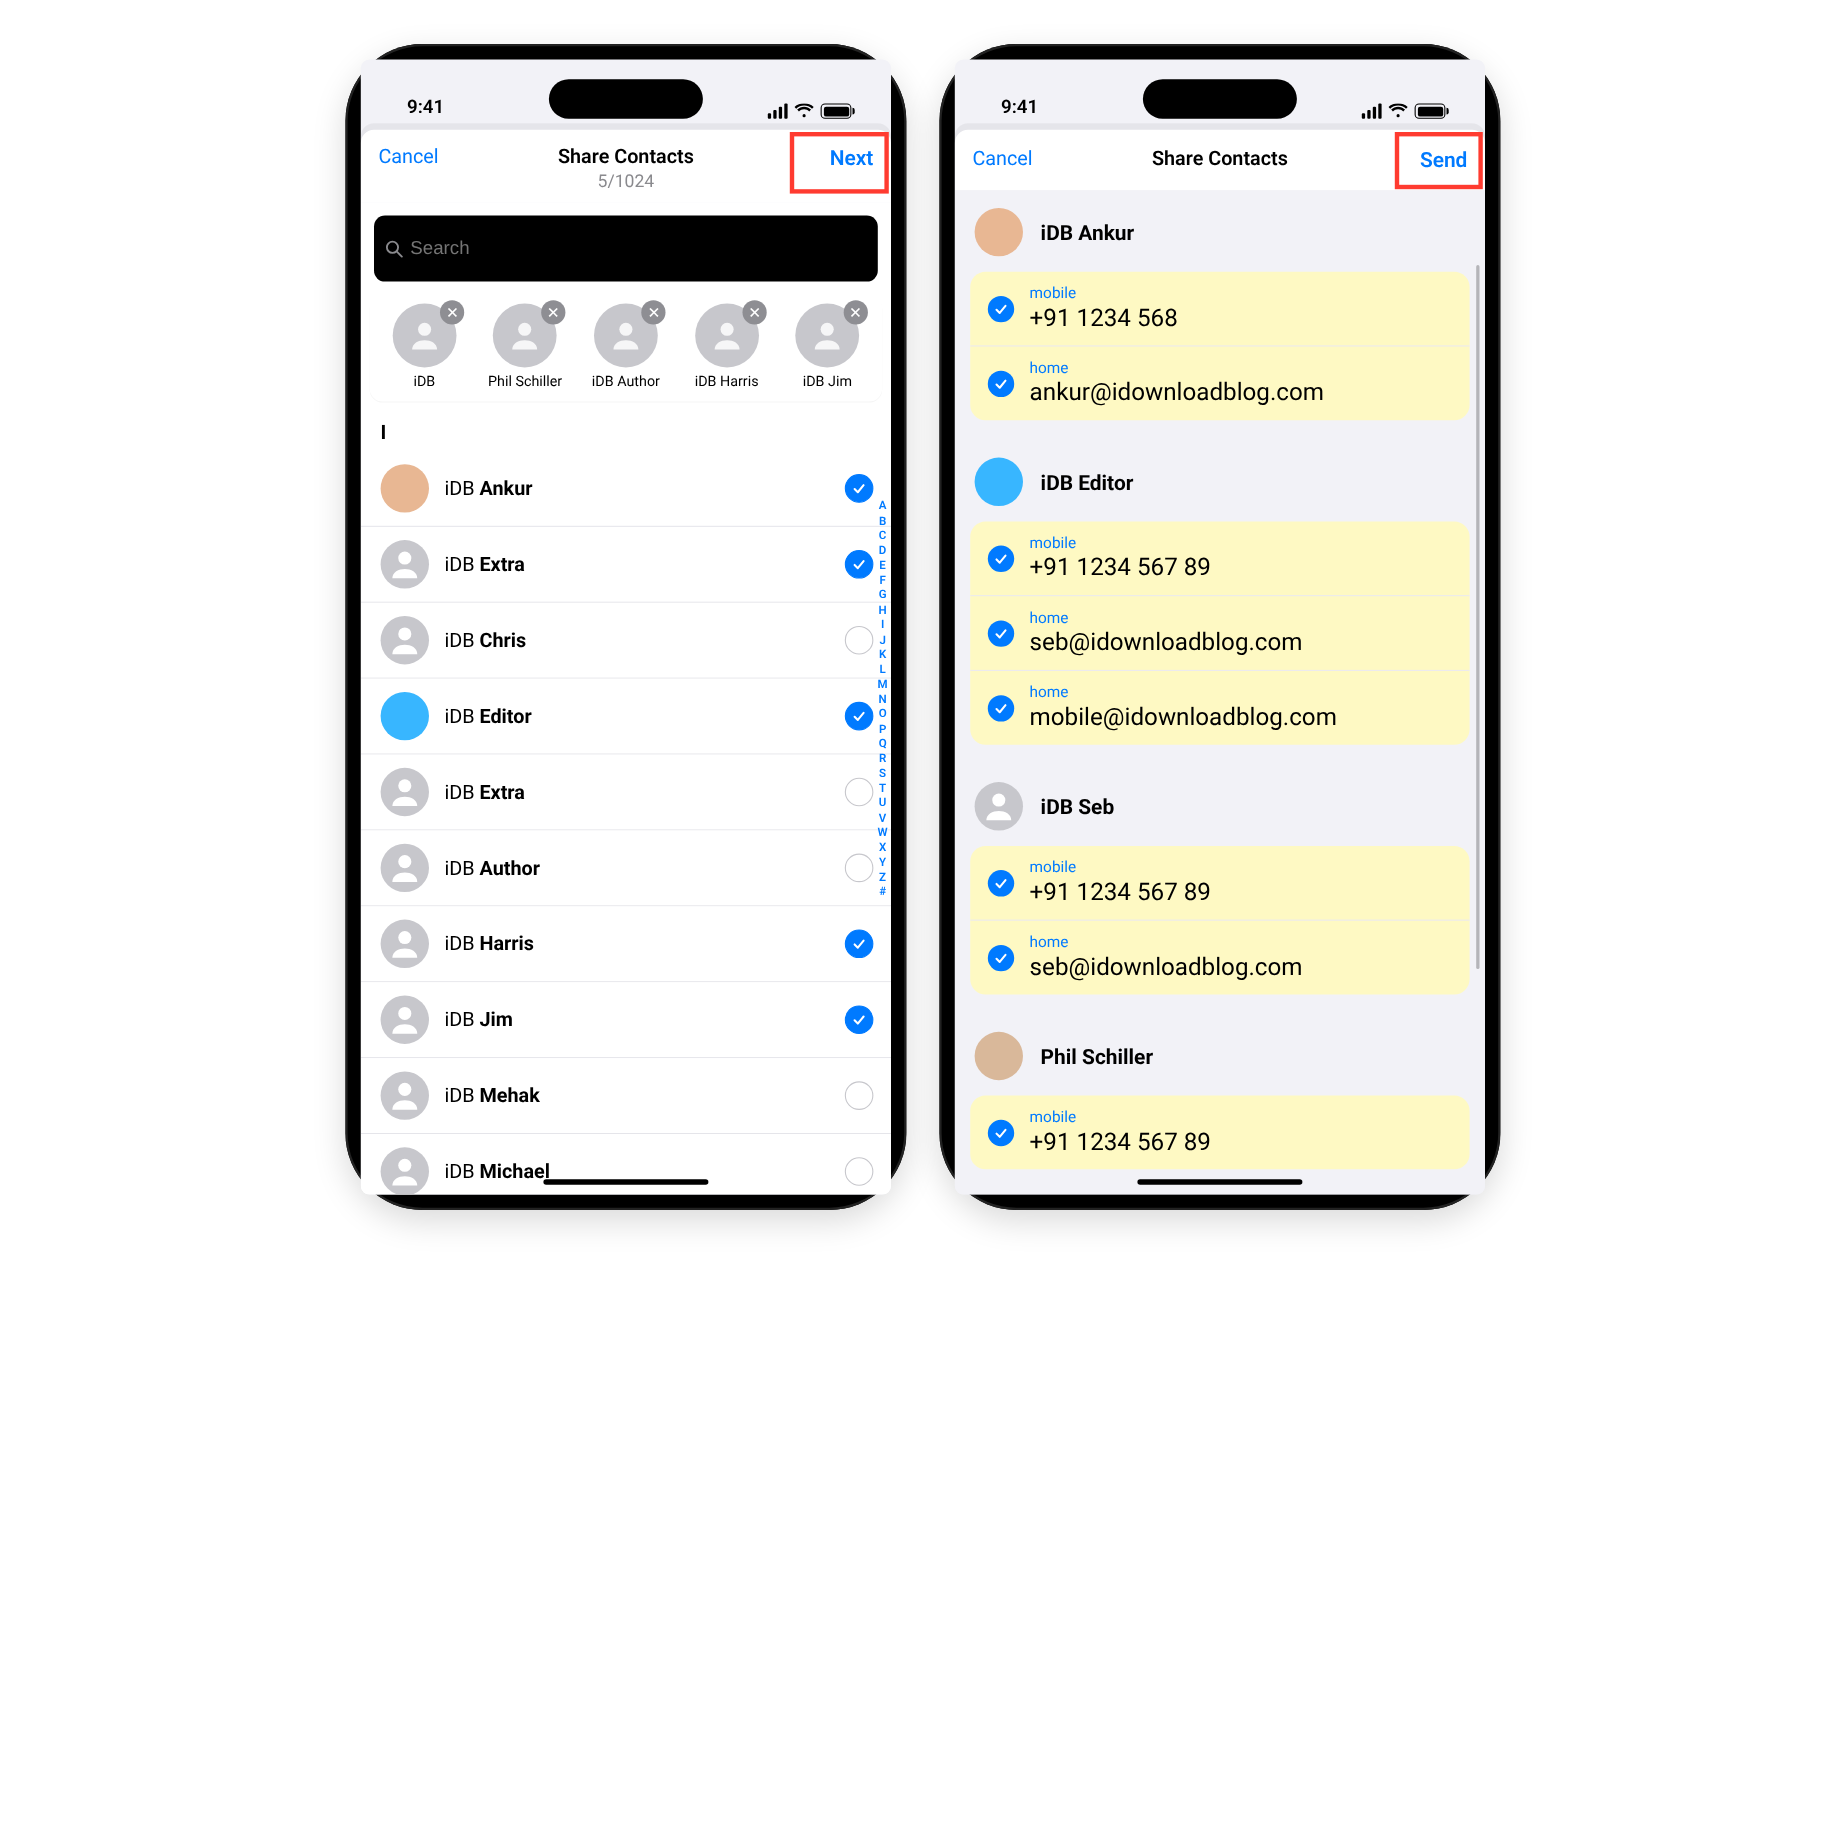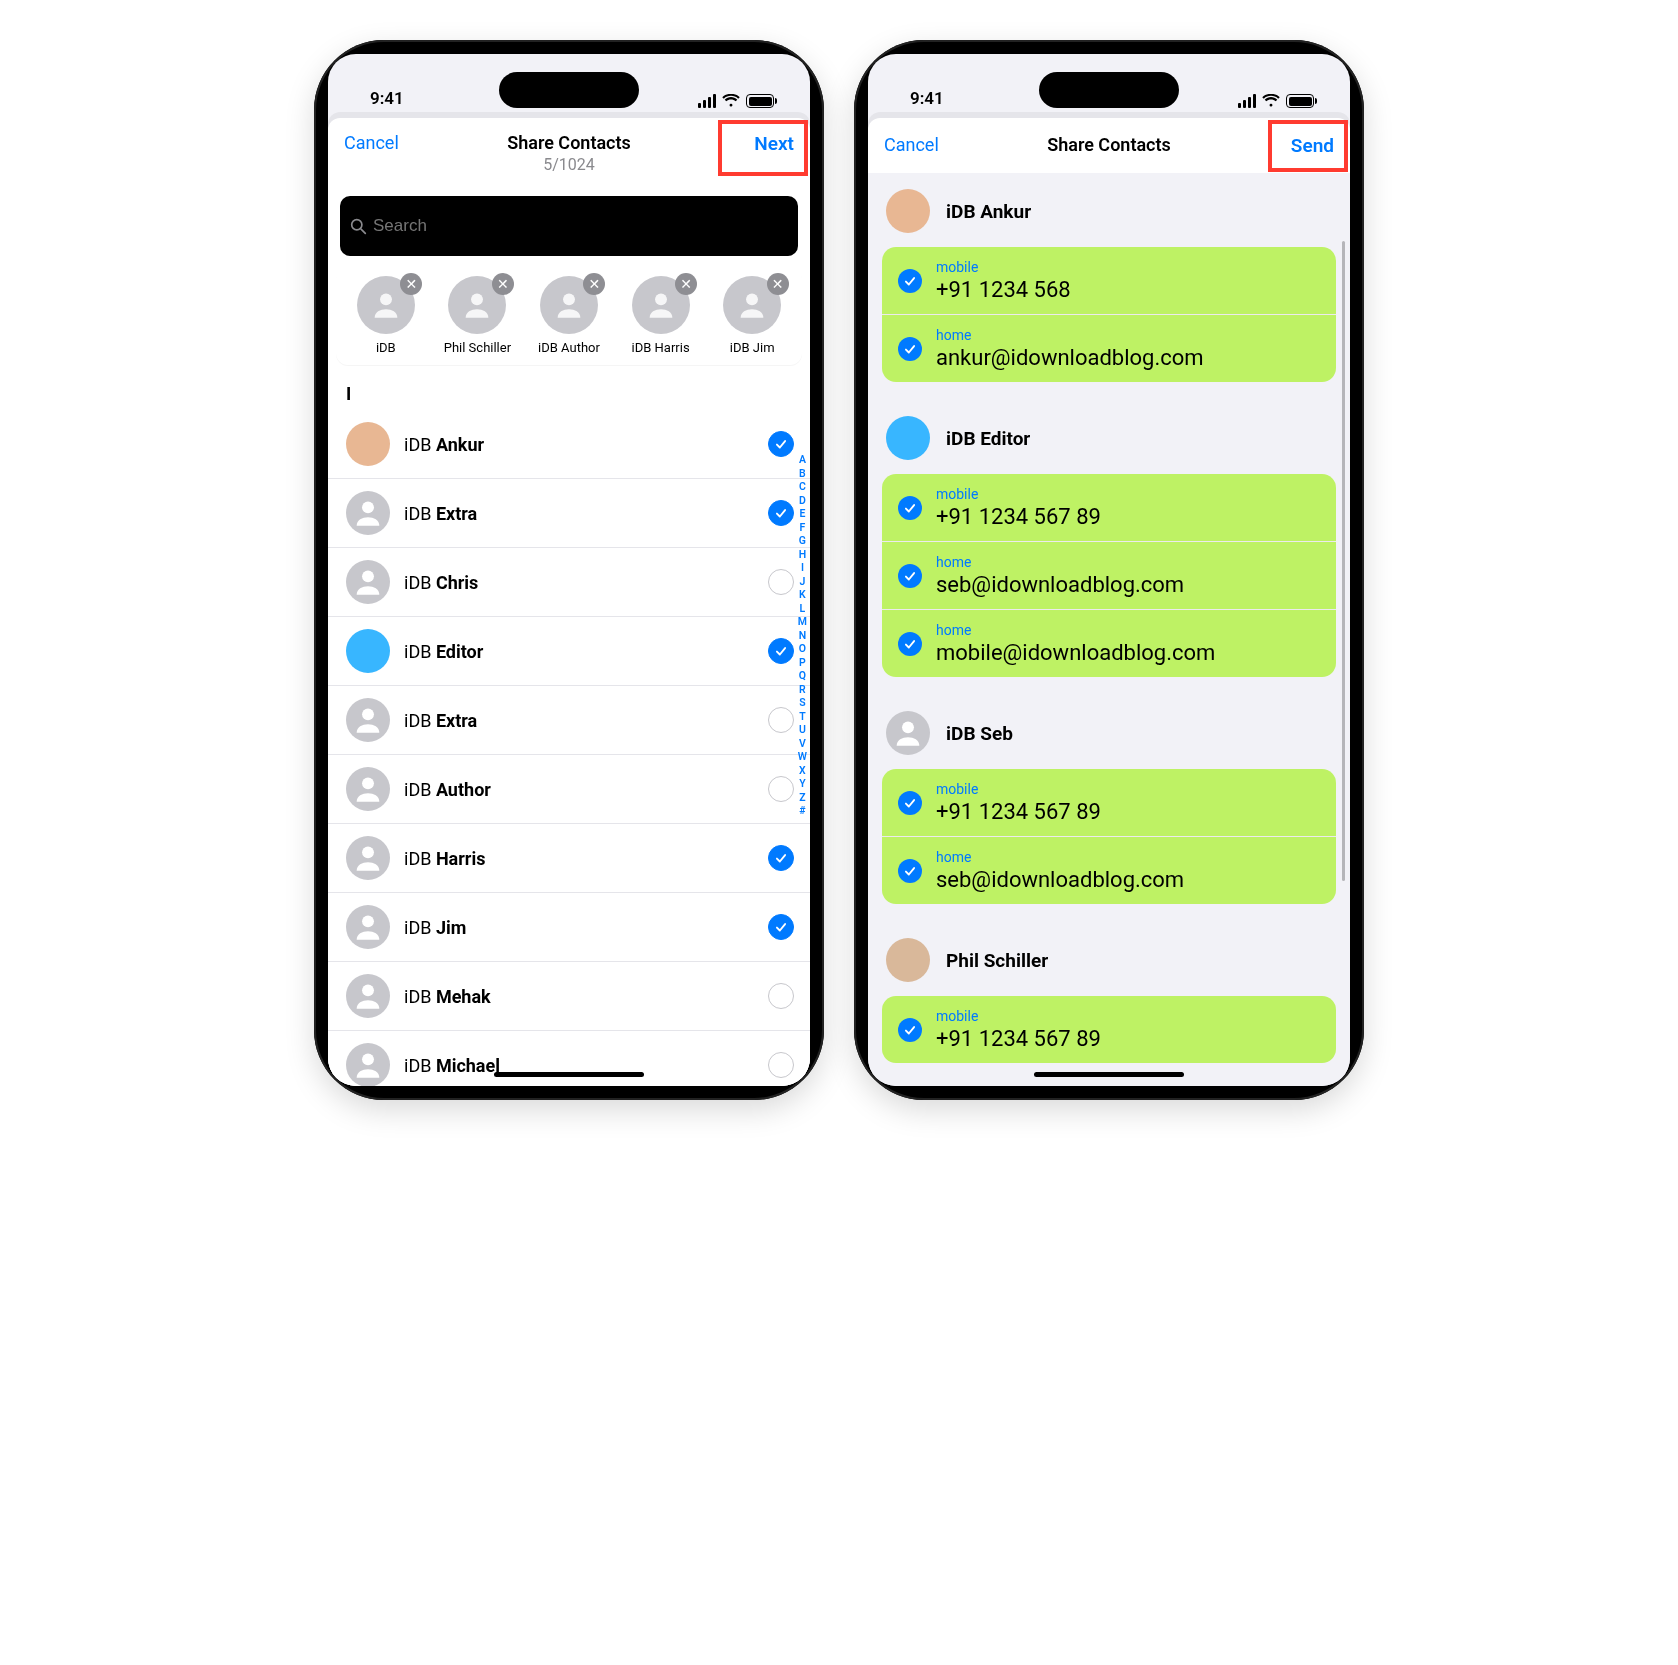--- a/index.html
+++ b/index.html
@@ -18,21 +18,21 @@
     background: #000;
     border-radius: 70px;
     padding: 14px;
     position: relative;
     box-shadow: 0 10px 30px rgba(0,0,0,.15), inset 0 0 0 2px #222;
   }
   .screen {
     width: 100%;
     height: 100%;
     background: #f2f2f7;
-    border-radius: 28px;
+    border-radius: 8px;
     overflow: hidden;
     position: relative;
     display: flex;
     flex-direction: column;
   }
   
   .island {
     position: absolute;
     top: 18px;
     left: 50%;
@@ -147,21 +147,21 @@
   }
   
   .rcontent{flex:1;overflow:hidden;background:#f2f2f7;padding-bottom:10px;}
   .group{margin:0;}
   .ghead{display:flex;align-items:center;gap:16px;padding:16px 18px 8px;}
   .ghead .avatar{width:44px;height:44px;border-radius:50%;background:#c7c7cc;overflow:hidden;display:flex;align-items:center;justify-content:center;}
   .ghead .avatar.photo-ankur{background:#e8b793;}
   .ghead .avatar.photo-editor{background:#38b6ff;}
   .ghead .avatar.photo-phil{background:#d9b89a;}
   .ghead .gname{font-size:19px;font-weight:700;}
-  .card{margin:6px 14px 18px;background:#bef264;border-radius:14px;overflow:hidden;}
+  .card{margin:6px 14px 18px;background:#fef9c3;border-radius:14px;overflow:hidden;}
   .detail{display:flex;align-items:center;gap:14px;padding:12px 16px;border-bottom:1px solid #eceaee;}
   .detail:last-child{border-bottom:none;}
   .detail .check{width:24px;height:24px;border-radius:50%;background:#007aff;display:flex;align-items:center;justify-content:center;flex:0 0 auto;}
   .detail .info .label{font-size:14px;color:#007aff;margin-bottom:2px;}
   .detail .info .value{font-size:22px;}
   
   .scroll-ind{position:absolute;right:5px;top:68px;width:3px;height:640px;background:rgba(0,0,0,.25);border-radius:2px;}
   
   .home-ind{position:absolute;bottom:9px;left:50%;transform:translateX(-50%);width:150px;height:5px;background:#000;border-radius:3px;}
 </style>

